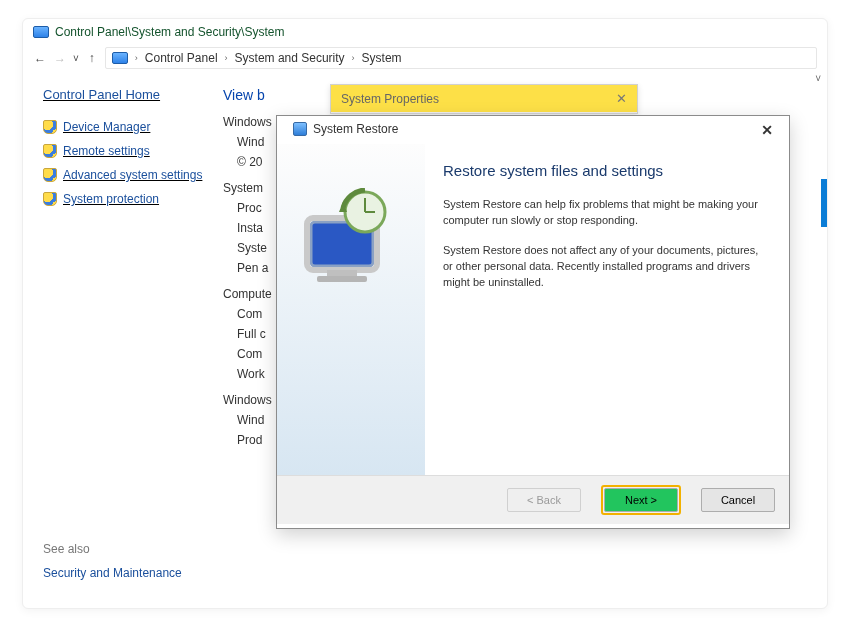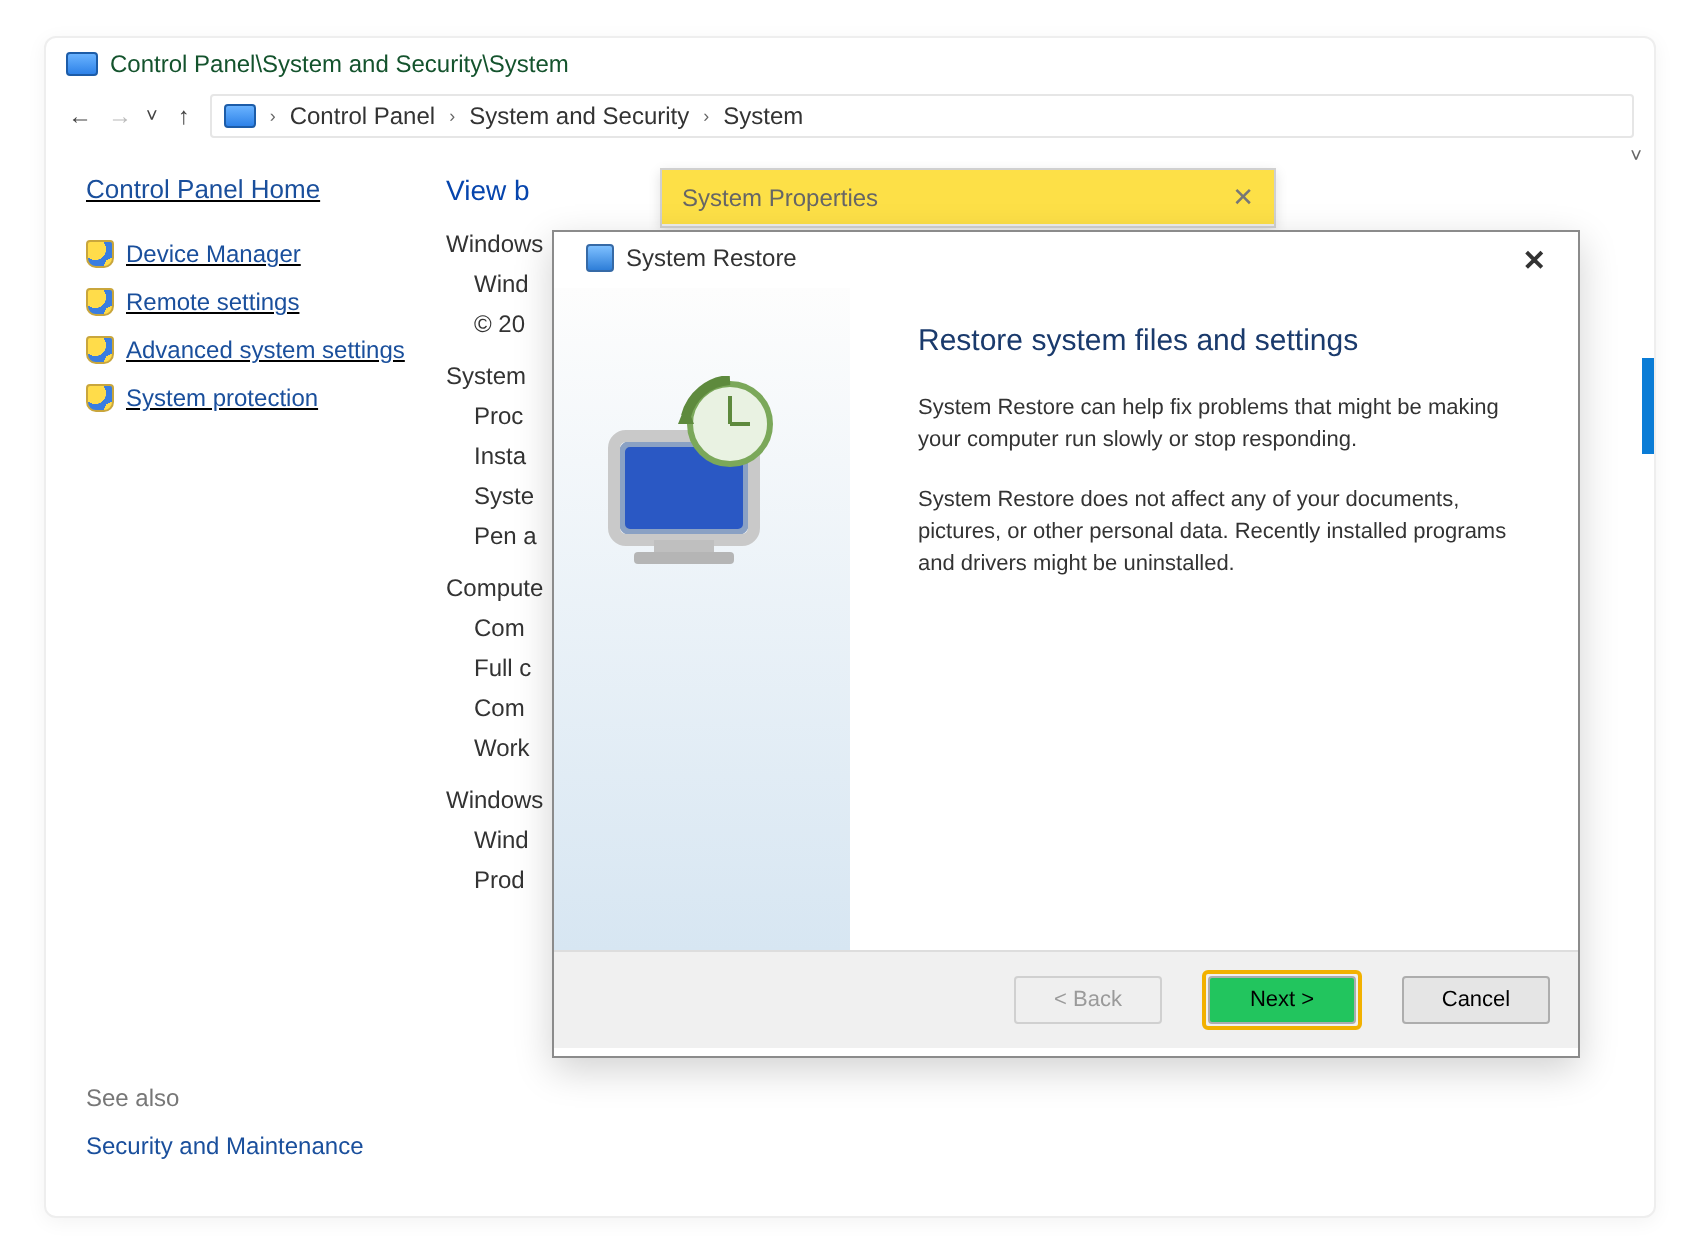--- a/index.html
+++ b/index.html
@@ -46,21 +46,21 @@
 .sysprops .tb { display:flex; align-items:center; justify-content:space-between; padding:6px 10px; font-size:12px; color:#666; border-bottom:1px solid #eee; }
 .sysprops .x { color:#777; font-size:13px; }
 
 
 .dialog { position:absolute; left:276px; top:115px; width:514px; height:414px; border:1px solid #8b8b8b; background:#fff; box-shadow:0 6px 18px rgba(0,0,0,.18); }
 .dlg-title { display:flex; align-items:flex-start; padding:6px 16px; font-size:12px; color:#333; }
 .dlg-title .x { margin-left:auto; font-size:14px; font-weight:600; }
 .dlg-body { display:flex; height:332px; border-bottom:1px solid #ddd; }
 .dlg-left { width:148px; background:linear-gradient(#fdfdfd,#d7e6f2); position:relative; }
 .dlg-left svg { position:absolute; left:16px; top:44px; }
-.dlg-right { flex:1; padding:18px 18px 10px 34px; }
+.dlg-right { flex:1; padding:18px 18px 10px 18px; }
 .dlg-h { font-size:15px; color:#1a3a6c; margin-bottom:18px; }
 .dlg-p { font-size:11px; color:#333; line-height:1.45; margin-bottom:14px; }
 .dlg-footer { height:48px; background:#f0f0f0; display:flex; align-items:center; justify-content:flex-end; gap:20px; padding-right:14px; }
 .btn { min-width:74px; height:24px; font-size:11px; background:#e5e5e5; border:1px solid #adadad; border-radius:2px; display:flex; align-items:center; justify-content:center; }
 .btn.disabled { color:#9a9a9a; background:#efefef; border-color:#d0d0d0; }
 .btn.primary { background:#22c55e; }
 .highlight { border:2px solid #f2b100; border-radius:3px; padding:1px; }
 .expand { position:absolute; right:6px; top:54px; font-size:10px; color:#666; }
 </style>
 </head>

